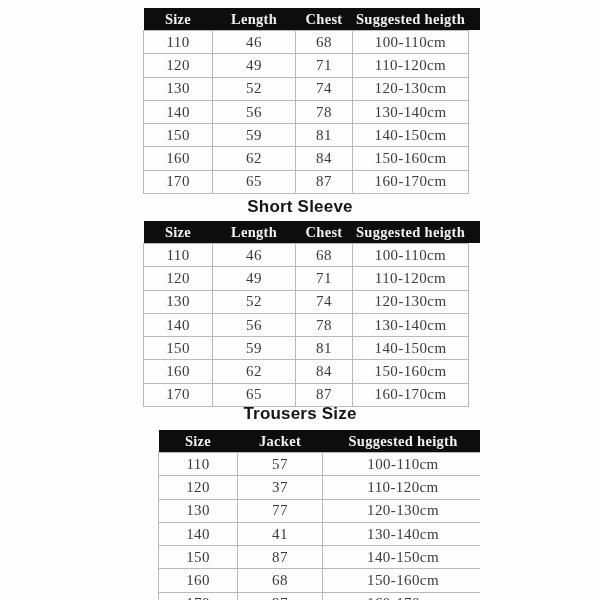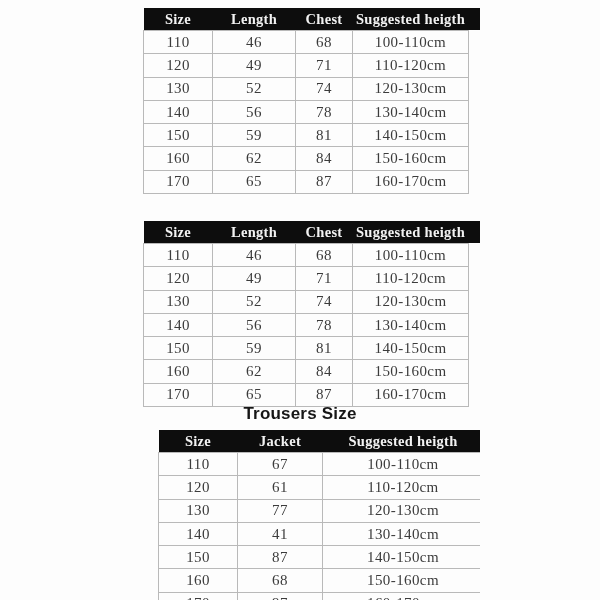--- a/index.html
+++ b/index.html
@@ -135,20 +135,21 @@
         <tr>
           <td>170</td>
           <td>65</td>
           <td>87</td>
           <td>160-170cm</td>
         </tr>
       </tbody>
   </table>
   <div class="hdr-ext" id="hdr-ext-jacket"></div>
 
+  <div class="sec-title" id="title-short-sleeve">Short Sleeve</div>
 
   <table class="size-table" id="table-sleeve">
     <colgroup>
         <col style="width:69px">
         <col style="width:83px">
         <col style="width:57px">
         <col style="width:116px">
       </colgroup>
     <thead>
       <tr>
@@ -216,26 +217,26 @@
     <thead>
       <tr>
         <th>Size</th>
         <th>Jacket</th>
         <th>Suggested heigth</th>
       </tr>
     </thead>
     <tbody>
         <tr>
           <td>110</td>
-          <td>67</td>
+          <td>57</td>
           <td>100-110cm</td>
         </tr>
         <tr>
           <td>120</td>
-          <td>61</td>
+          <td>37</td>
           <td>110-120cm</td>
         </tr>
         <tr>
           <td>130</td>
           <td>77</td>
           <td>120-130cm</td>
         </tr>
         <tr>
           <td>140</td>
           <td>41</td>

